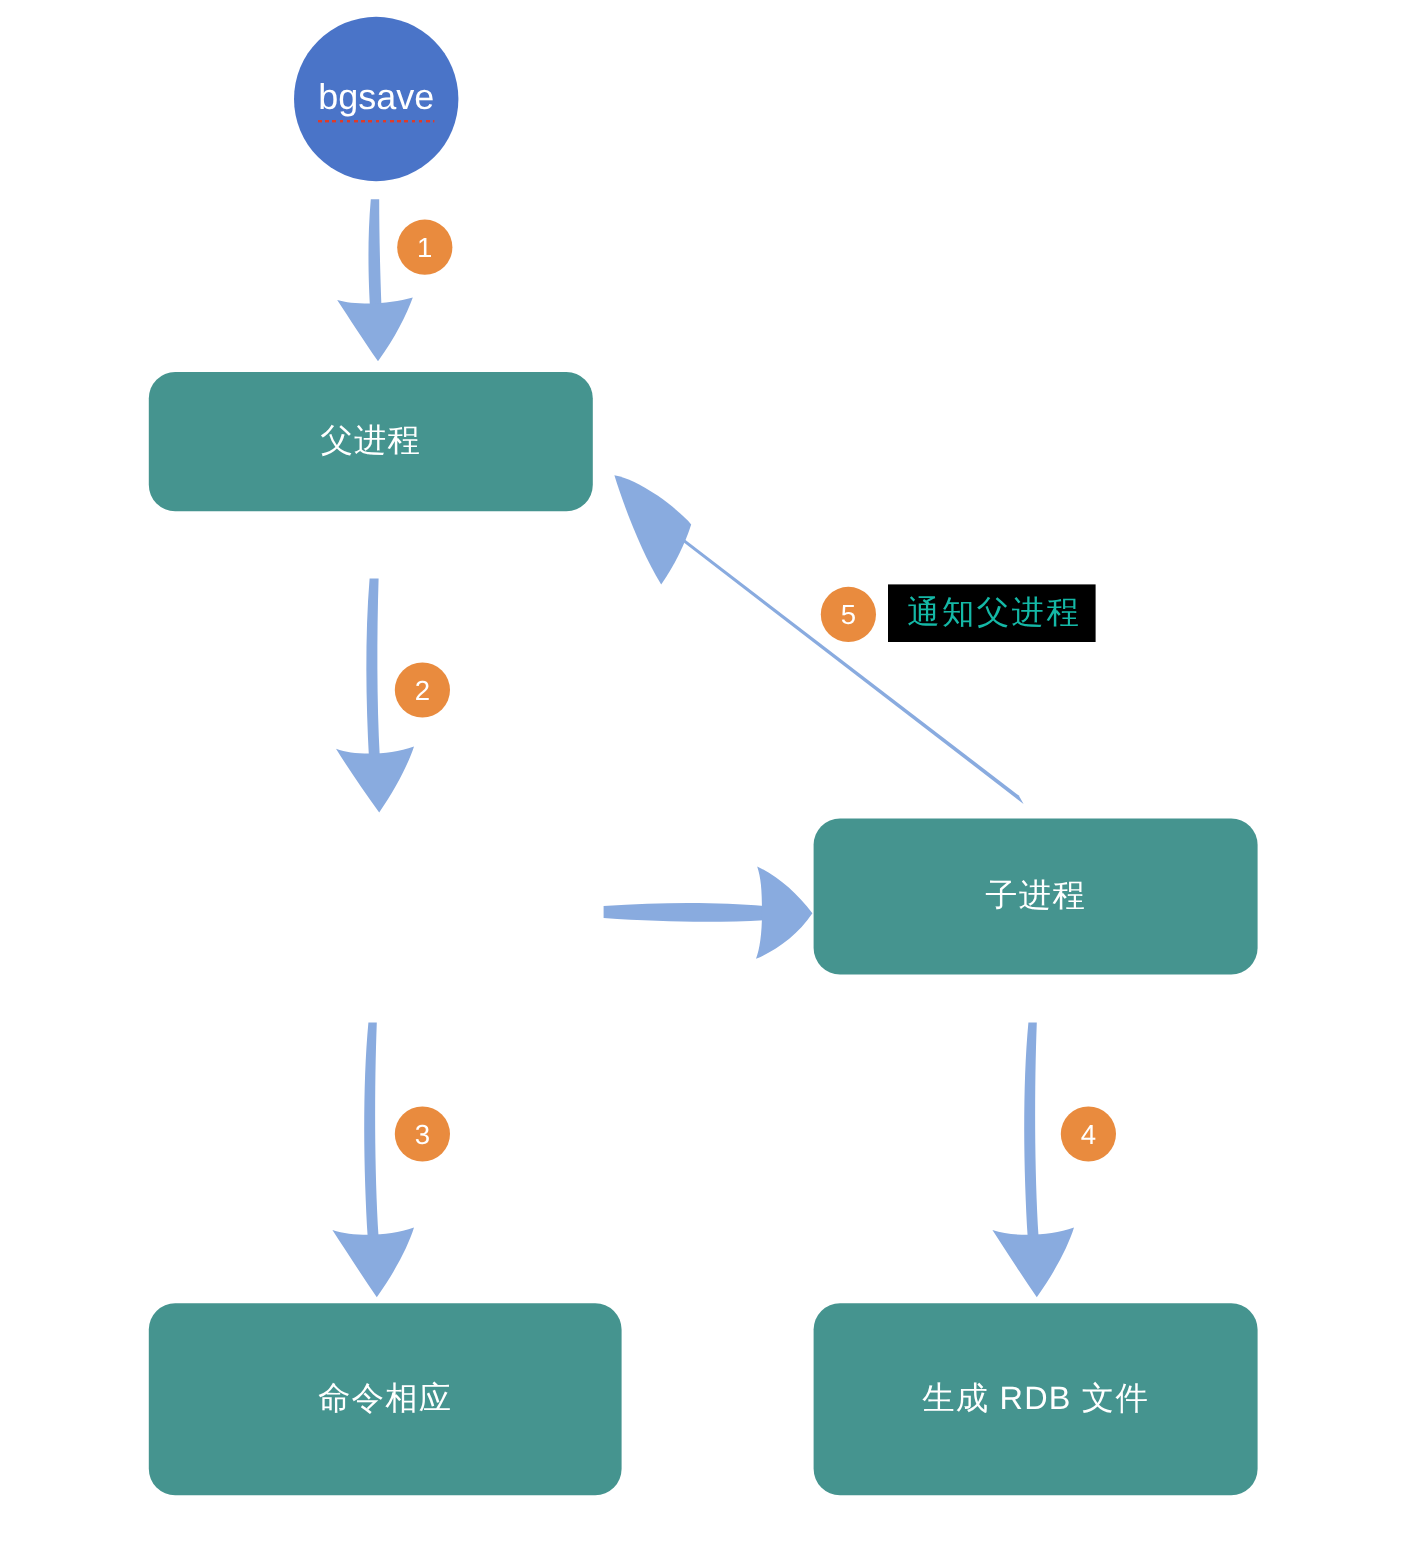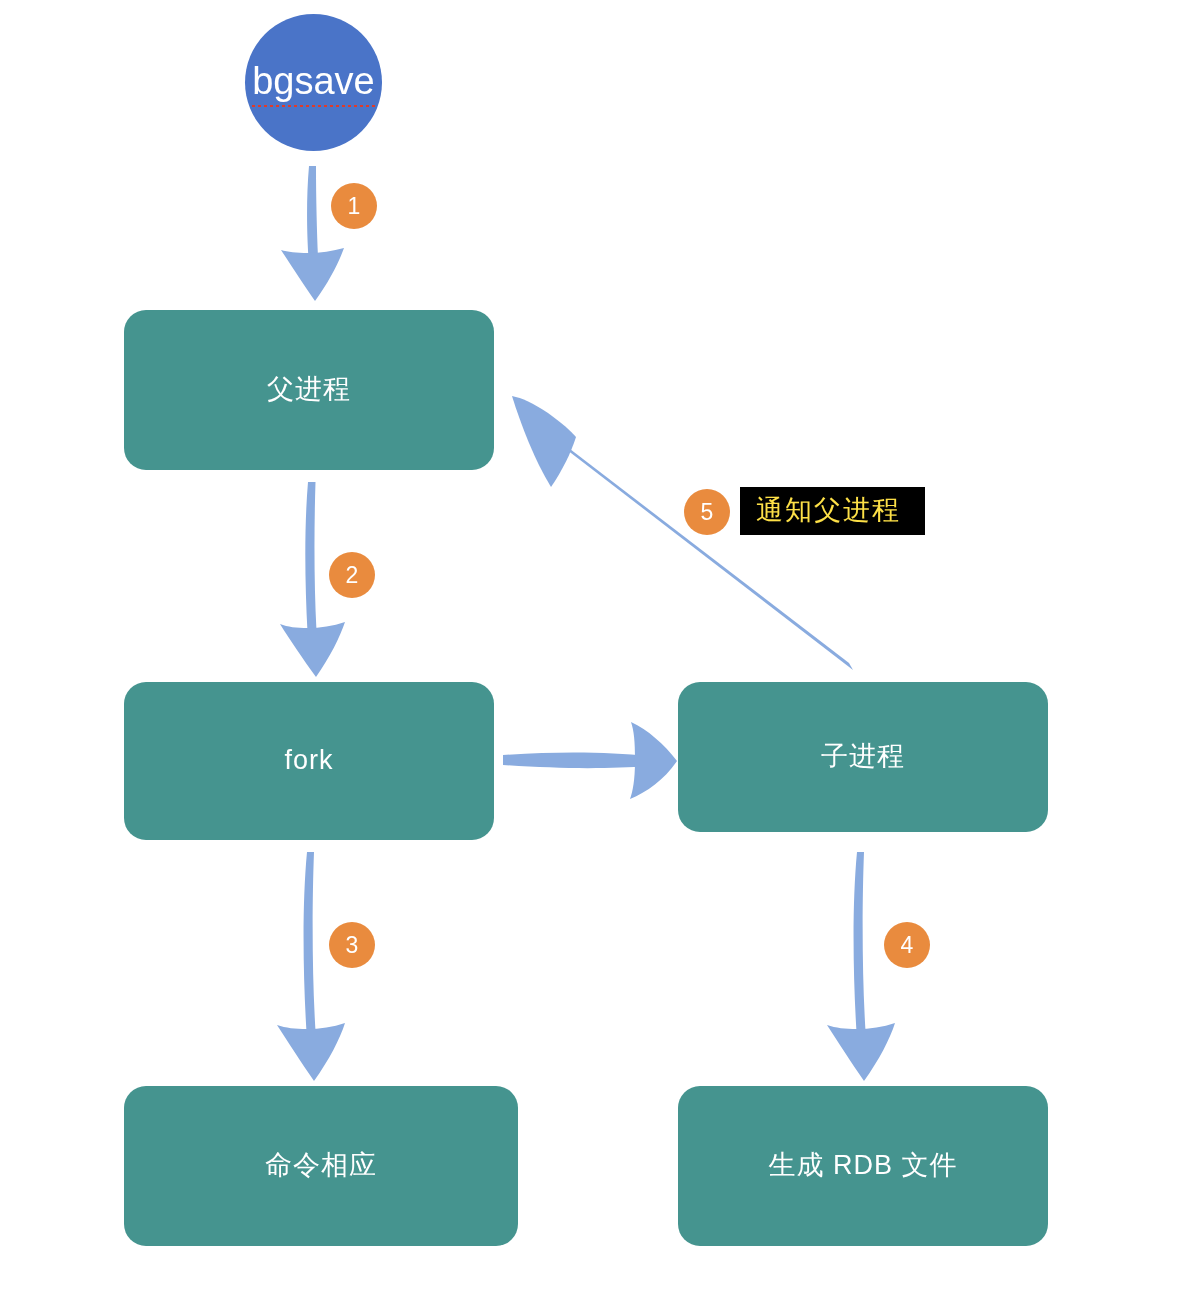--- a/index.html
+++ b/index.html
@@ -32,21 +32,21 @@
   }
   .node-box {
     background: #45948f;
     border-radius: 22px;
     font-size: 27px;
     letter-spacing: 1px;
   }
   .node-circle {
     background: #4a74c8;
     border-radius: 50%;
-    font-size: 38px;
+    font-size: 30px;
   }
   .node-circle .label-text {
     border-bottom: 0;
     text-decoration: none;
     position: relative;
     display: inline-block;
     padding-bottom: 2px;
   }
   
   .spellcheck::after {
@@ -84,24 +84,24 @@
     display: flex;
     align-items: center;
     justify-content: center;
     user-select: none;
   }
 
   
   .edge-label {
     position: absolute;
     background: #000000;
-    color: #fde047;
+    color: #14b8a6;
     font-size: 27px;
     letter-spacing: 2px;
-    padding: 5px 24px 7px 16px;
+    padding: 5px 12px 7px 16px;
     white-space: nowrap;
     user-select: none;
   }
 </style>
 </head>
 <body>
 
 <div id="canvas">
 
   <svg id="arrows" viewBox="0 0 1186 1294">
@@ -143,29 +143,26 @@
                  C571 453 562 471 551 487 C535 461 521 425 512 396 Z"></path>
       </g>
 
     </g>
   </svg>
 
   <div class="node node-circle" style="left:245px; top:14px; width:137px; height:137px;">
     <span class="label-text spellcheck">bgsave</span>
   </div>
 
-  <div class="node node-box" style="left:124px; top:310px; width:370px; height:160px;">
+  <div class="node node-box" style="left:124px; top:310px; width:370px; height:116px;">
     <span>父进程</span>
   </div>
 
-  <div class="node node-box" style="left:124px; top:682px; width:370px; height:158px;">
-    <span>fork</span>
-  </div>
 
-  <div class="node node-box" style="left:678px; top:682px; width:370px; height:150px;">
+  <div class="node node-box" style="left:678px; top:682px; width:370px; height:130px;">
     <span>子进程</span>
   </div>
 
   <div class="node node-box" style="left:124px; top:1086px; width:394px; height:160px;">
     <span>命令相应</span>
   </div>
 
   <div class="node node-box" style="left:678px; top:1086px; width:370px; height:160px;justify-content:center;">
     <span>生成 RDB 文件</span>
   </div>

